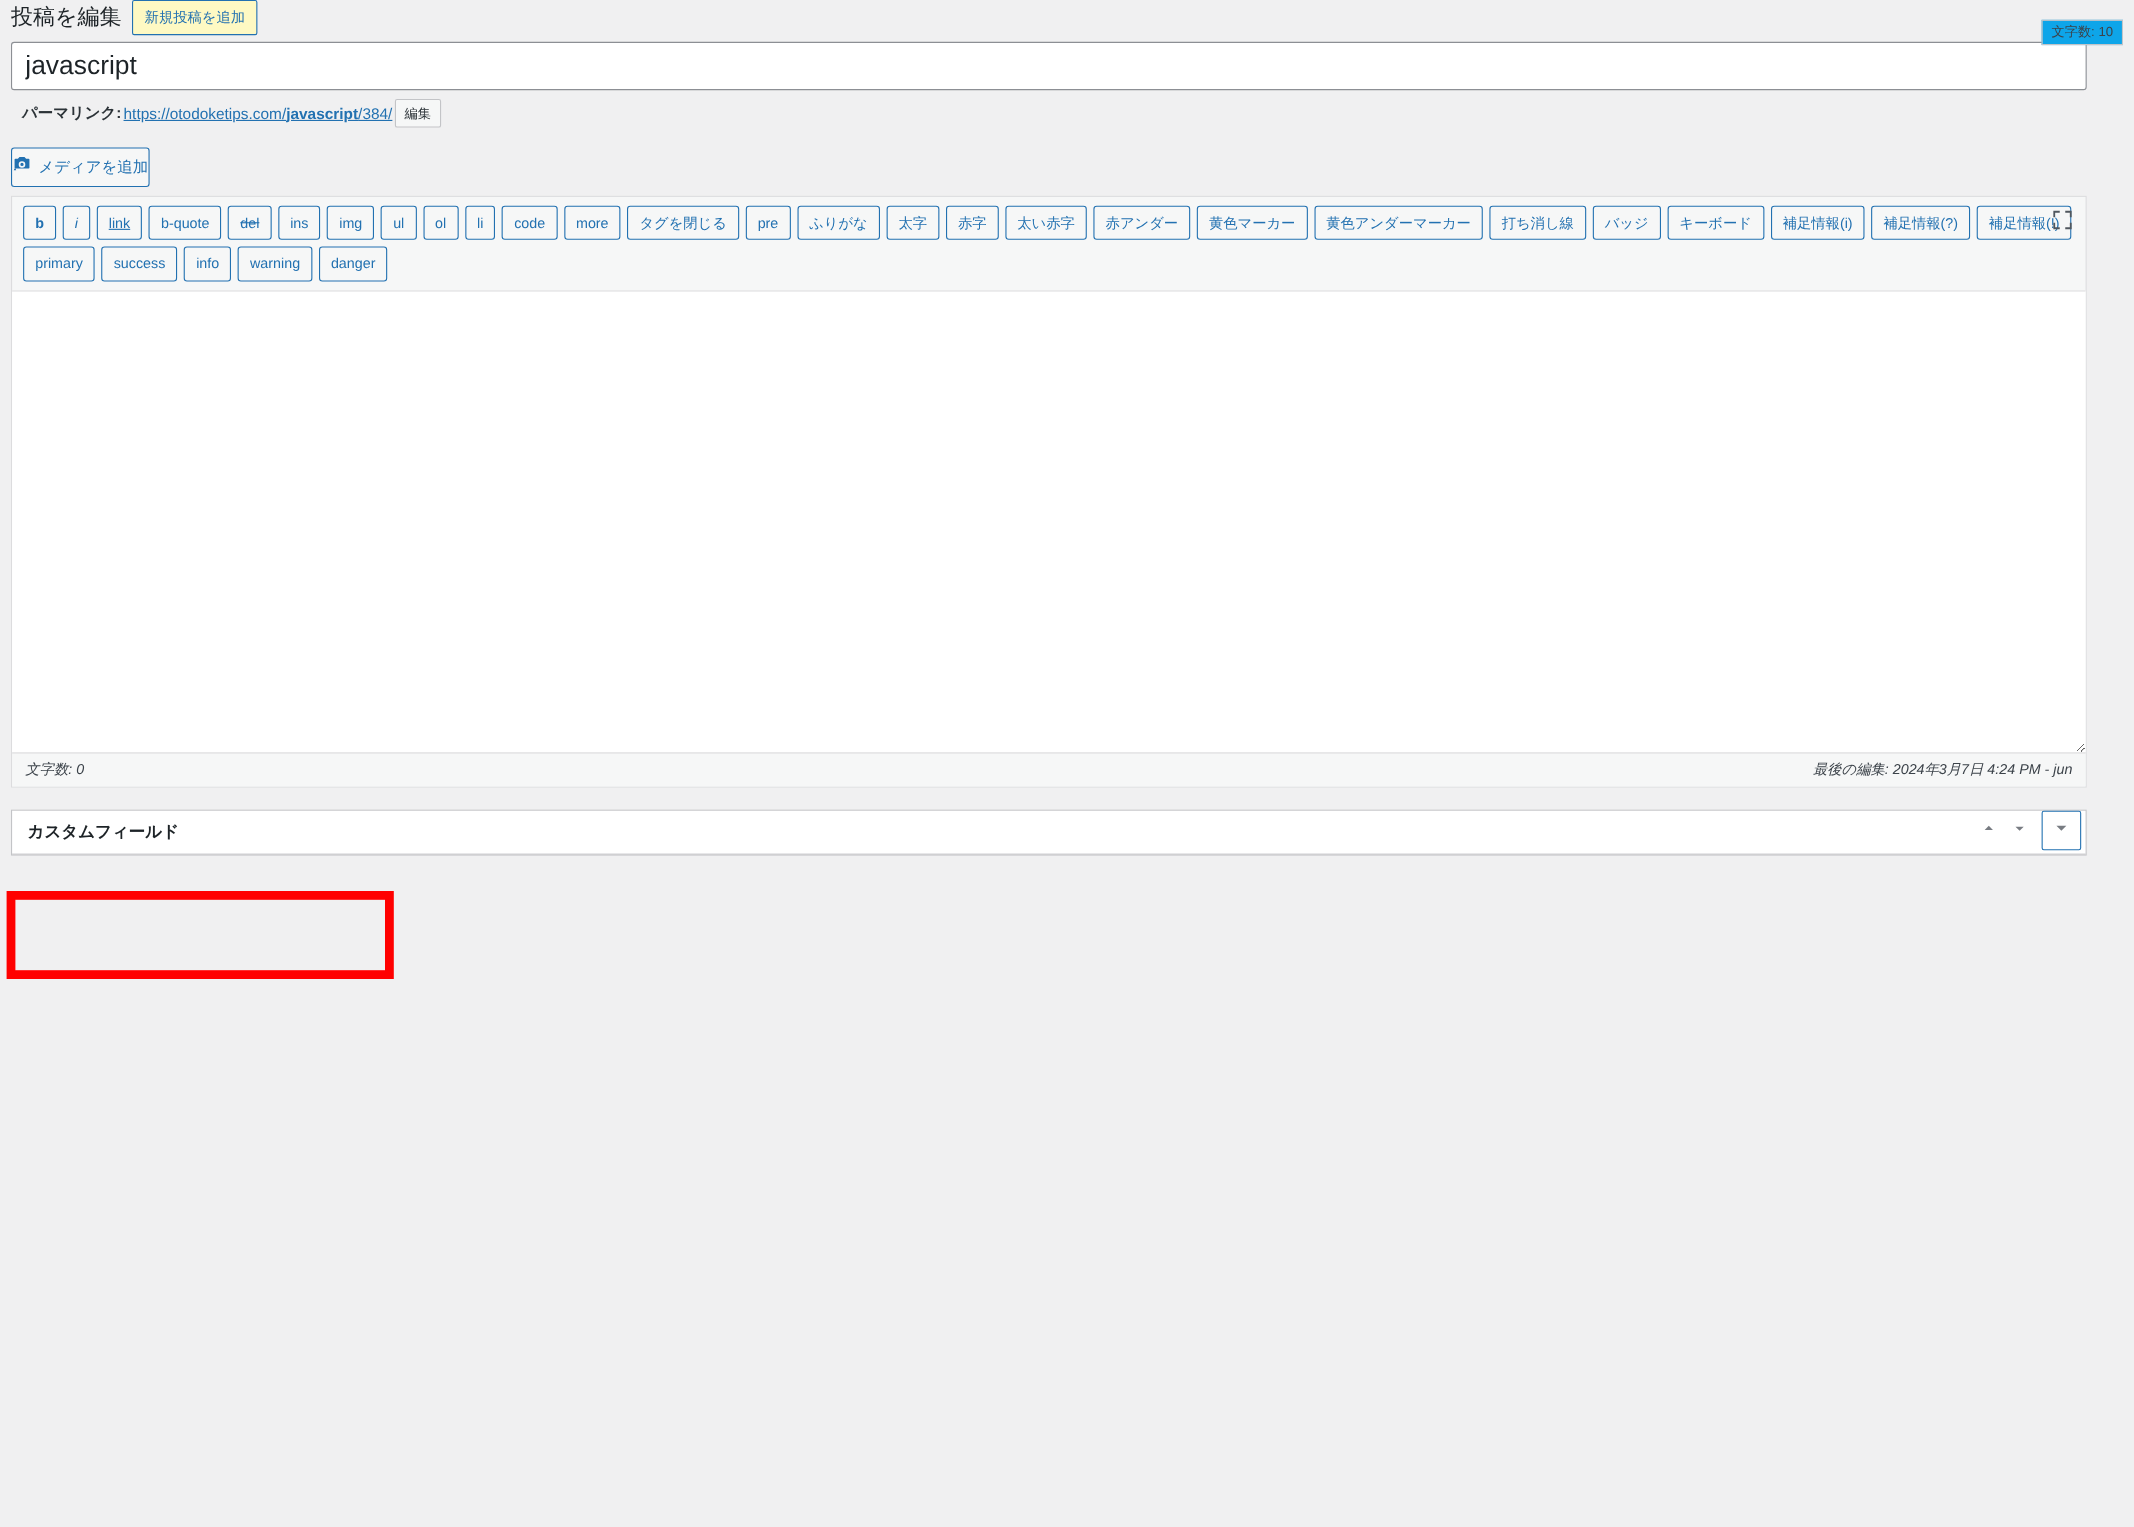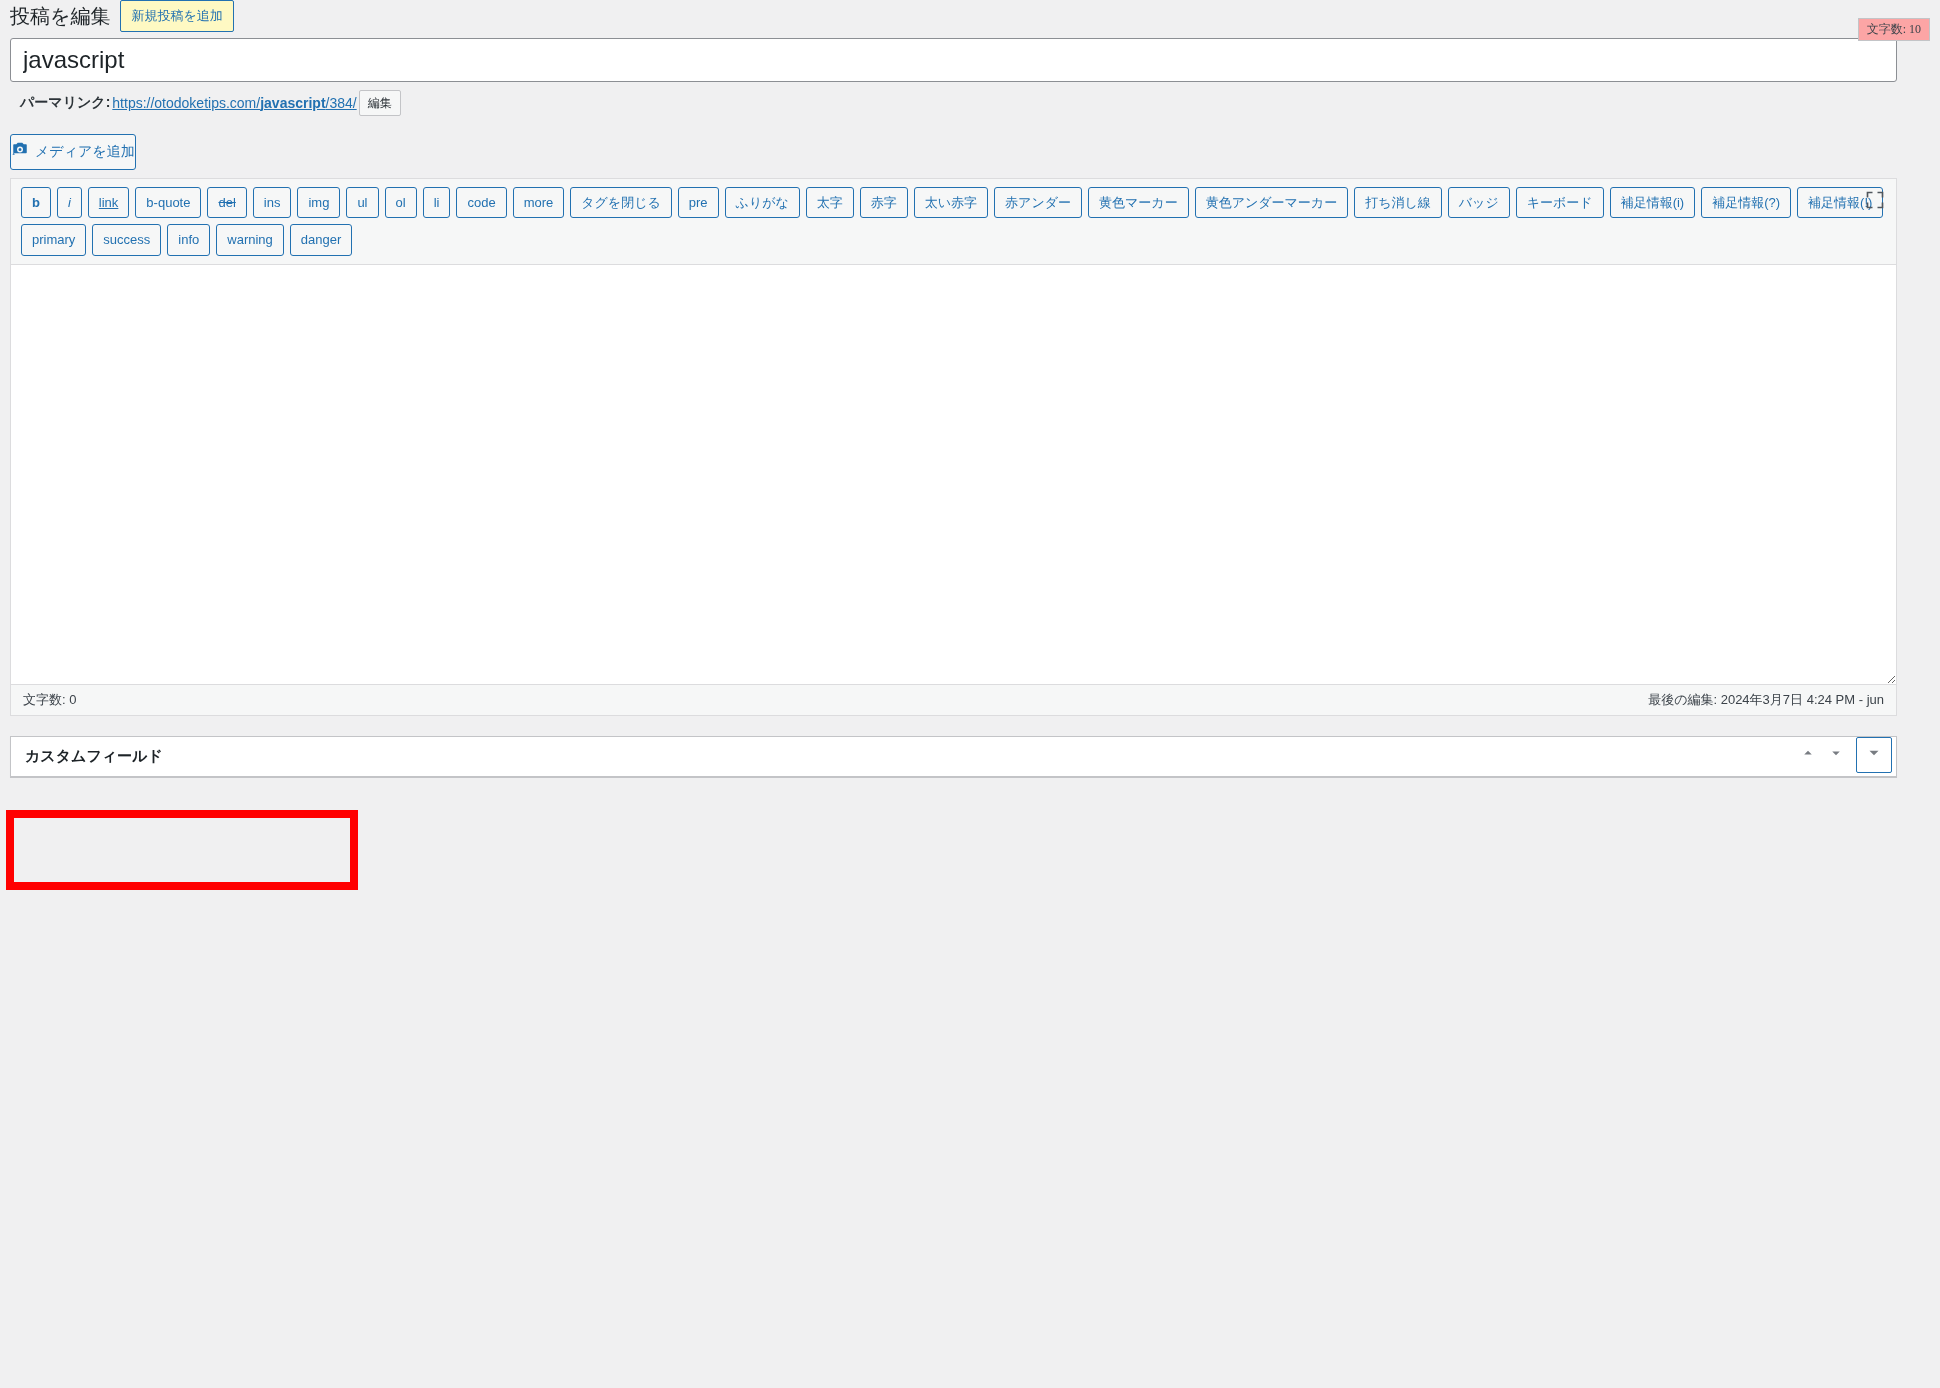--- a/index.html
+++ b/index.html
@@ -9,21 +9,21 @@
   .page-header { display: flex; align-items: center; gap: 10px; padding-top: 0; }
   .page-header h1 { font-size: 20px; font-weight: 400; color: #1d2327; line-height: 1.3; }
   .add-new-btn {
     border: 1px solid #2271b1; color: #2271b1; background: #fef9c3;
     padding: 2px 10px; font-size: 13px; border-radius: 2px; cursor: pointer;
     line-height: 2;
   }
 
   .char-count-pill {
     position: absolute; top: 18px; right: 10px;
-    background: #fca5a5; border: 1px solid #c3c4c7; padding: 2px 8px; font-size: 12px; color: #3c434a; font-family: Liberation Serif, serif;
+    background: #0ea5e9; border: 1px solid #c3c4c7; padding: 2px 8px; font-size: 12px; color: #3c434a;
   }
 
   .title-wrap { margin-top: 6px; }
   .title-input {
     width: calc(100% - 33px);
     font-size: 24px; line-height: 1.4; padding: 4px 12px;
     border: 1px solid #8c8f94; border-radius: 3px; background: #fff; color: #1d2327;
     outline: none;
   }
 
@@ -69,21 +69,21 @@
 
   .editor-textarea {
     width: 100%; min-height: 420px; resize: vertical;
     border: none; border-top: 1px solid #dcdcde; background: #fff;
     padding: 10px; font-family: Menlo, Consolas, monospace; font-size: 13px;
     outline: none; display: block;
   }
 
   .status-bar {
     display: flex; justify-content: space-between; border-top: 1px solid #dcdcde;
-    background: #f6f7f7; padding: 6px 12px; font-size: 13px; color: #3c434a;
+    background: #f6f7f7; padding: 6px 12px; font-size: 13px; color: #3c434a; font-style: italic;
   }
 
   .postbox {
     margin-top: 20px; margin-right: 33px; background: #fff; border: 1px solid #c3c4c7;
     box-shadow: 0 1px 1px rgba(0,0,0,.04);
   }
   .postbox-header {
     display: flex; align-items: flex-start; justify-content: space-between;
     border-bottom: 1px solid #c3c4c7; position: relative;
   }

